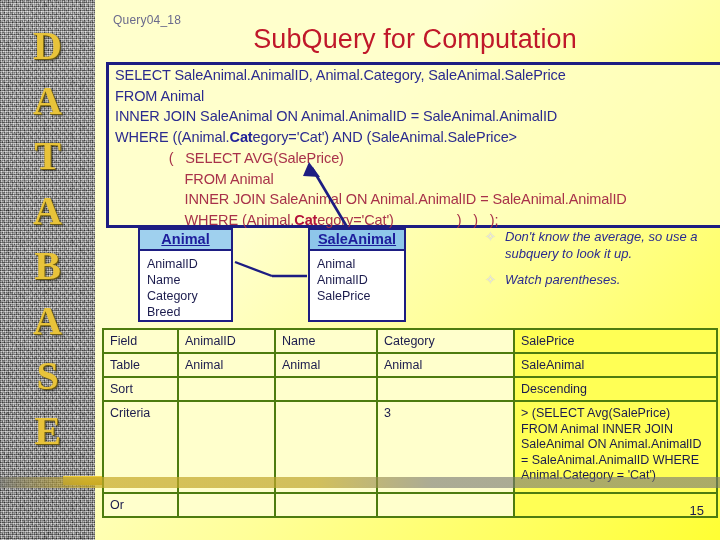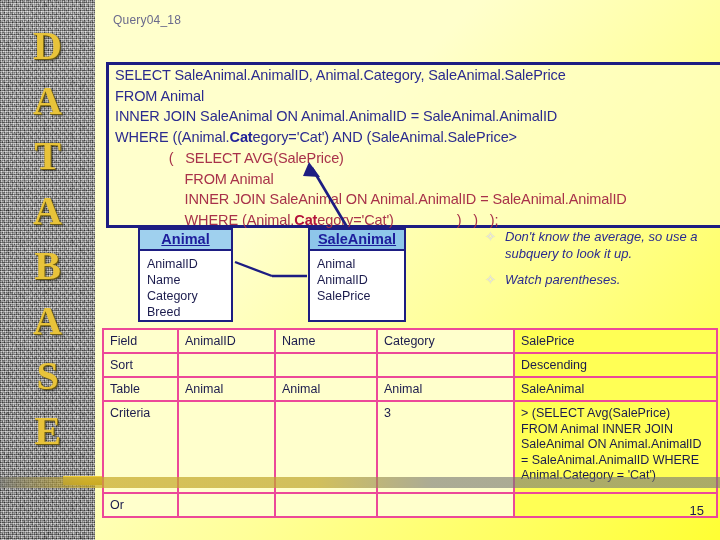--- a/index.html
+++ b/index.html
@@ -106,21 +106,21 @@
     font-size:13px;line-height:17px;color:#2b2b8f;font-style:italic;
   }
 
   
   #qbe{
     position:absolute;left:102px;top:328px;width:616px;
     border:2px solid #1d1d82;border-collapse:collapse;
     background:#ffffcc;
   }
   #qbe td{
-    border:2px solid #ec4899;
+    border:2px solid #4d7c0f;
     font-size:12.5px;color:#1b1b4d;
     padding:4px 6px;vertical-align:top;
     background:#ffffcc;
   }
   #qbe .c0{width:61px;}
   #qbe .c1{width:83px;}
   #qbe .c2{width:88px;}
   #qbe .c3{width:123px;}
   #qbe .c4{background:#ffff55;}
   #qbe .crit td{height:82px;}
@@ -157,20 +157,21 @@
         <span>A</span>
         <span>B</span>
         <span>A</span>
         <span>S</span>
         <span>E</span>
       </div>
     <div id="goldbar"></div>
   </div>
 
   <div id="query-tag">Query04_18</div>
+  <div id="slide-title">SubQuery for Computation</div>
 
   <div id="sql-box">
       <div class="line">SELECT SaleAnimal.AnimalID, Animal.Category, SaleAnimal.SalePrice</div>
       <div class="line">FROM Animal</div>
       <div class="line">INNER JOIN SaleAnimal ON Animal.AnimalID = SaleAnimal.AnimalID</div>
       <div class="line">WHERE ((Animal.<b>Cat</b>egory='Cat') AND (SaleAnimal.SalePrice&gt;</div>
       <div class="line sub">   (   SELECT AVG(SalePrice)</div>
       <div class="line sub">       FROM Animal</div>
       <div class="line sub">       INNER JOIN SaleAnimal ON Animal.AnimalID = SaleAnimal.AnimalID</div>
       <div class="line sub">       WHERE (Animal.<b>Cat</b>egory='Cat')                )   )   );</div>
@@ -215,32 +216,32 @@
   <table id="qbe">
       <tbody id="qbe-body">
         <tr>
           <td class="c0">Field</td>
           <td class="c1">AnimalID</td>
           <td class="c2">Name</td>
           <td class="c3">Category</td>
           <td class="c4">SalePrice</td>
         </tr>
         <tr>
+          <td class="c0">Table</td>
+          <td class="c1">Animal</td>
+          <td class="c2">Animal</td>
+          <td class="c3">Animal</td>
+          <td class="c4">SaleAnimal</td>
+        </tr>
+        <tr>
           <td class="c0">Sort</td>
           <td class="c1"></td>
           <td class="c2"></td>
           <td class="c3"></td>
           <td class="c4">Descending</td>
-        </tr>
-        <tr>
-          <td class="c0">Table</td>
-          <td class="c1">Animal</td>
-          <td class="c2">Animal</td>
-          <td class="c3">Animal</td>
-          <td class="c4">SaleAnimal</td>
         </tr>
         <tr class="crit">
           <td class="c0">Criteria</td>
           <td class="c1"></td>
           <td class="c2"></td>
           <td class="c3">3</td>
           <td class="c4">&gt; (SELECT Avg(SalePrice) FROM Animal INNER JOIN SaleAnimal ON Animal.AnimalID = SaleAnimal.AnimalID WHERE Animal.Category = 'Cat')</td>
         </tr>
         <tr>
           <td class="c0">Or</td>

